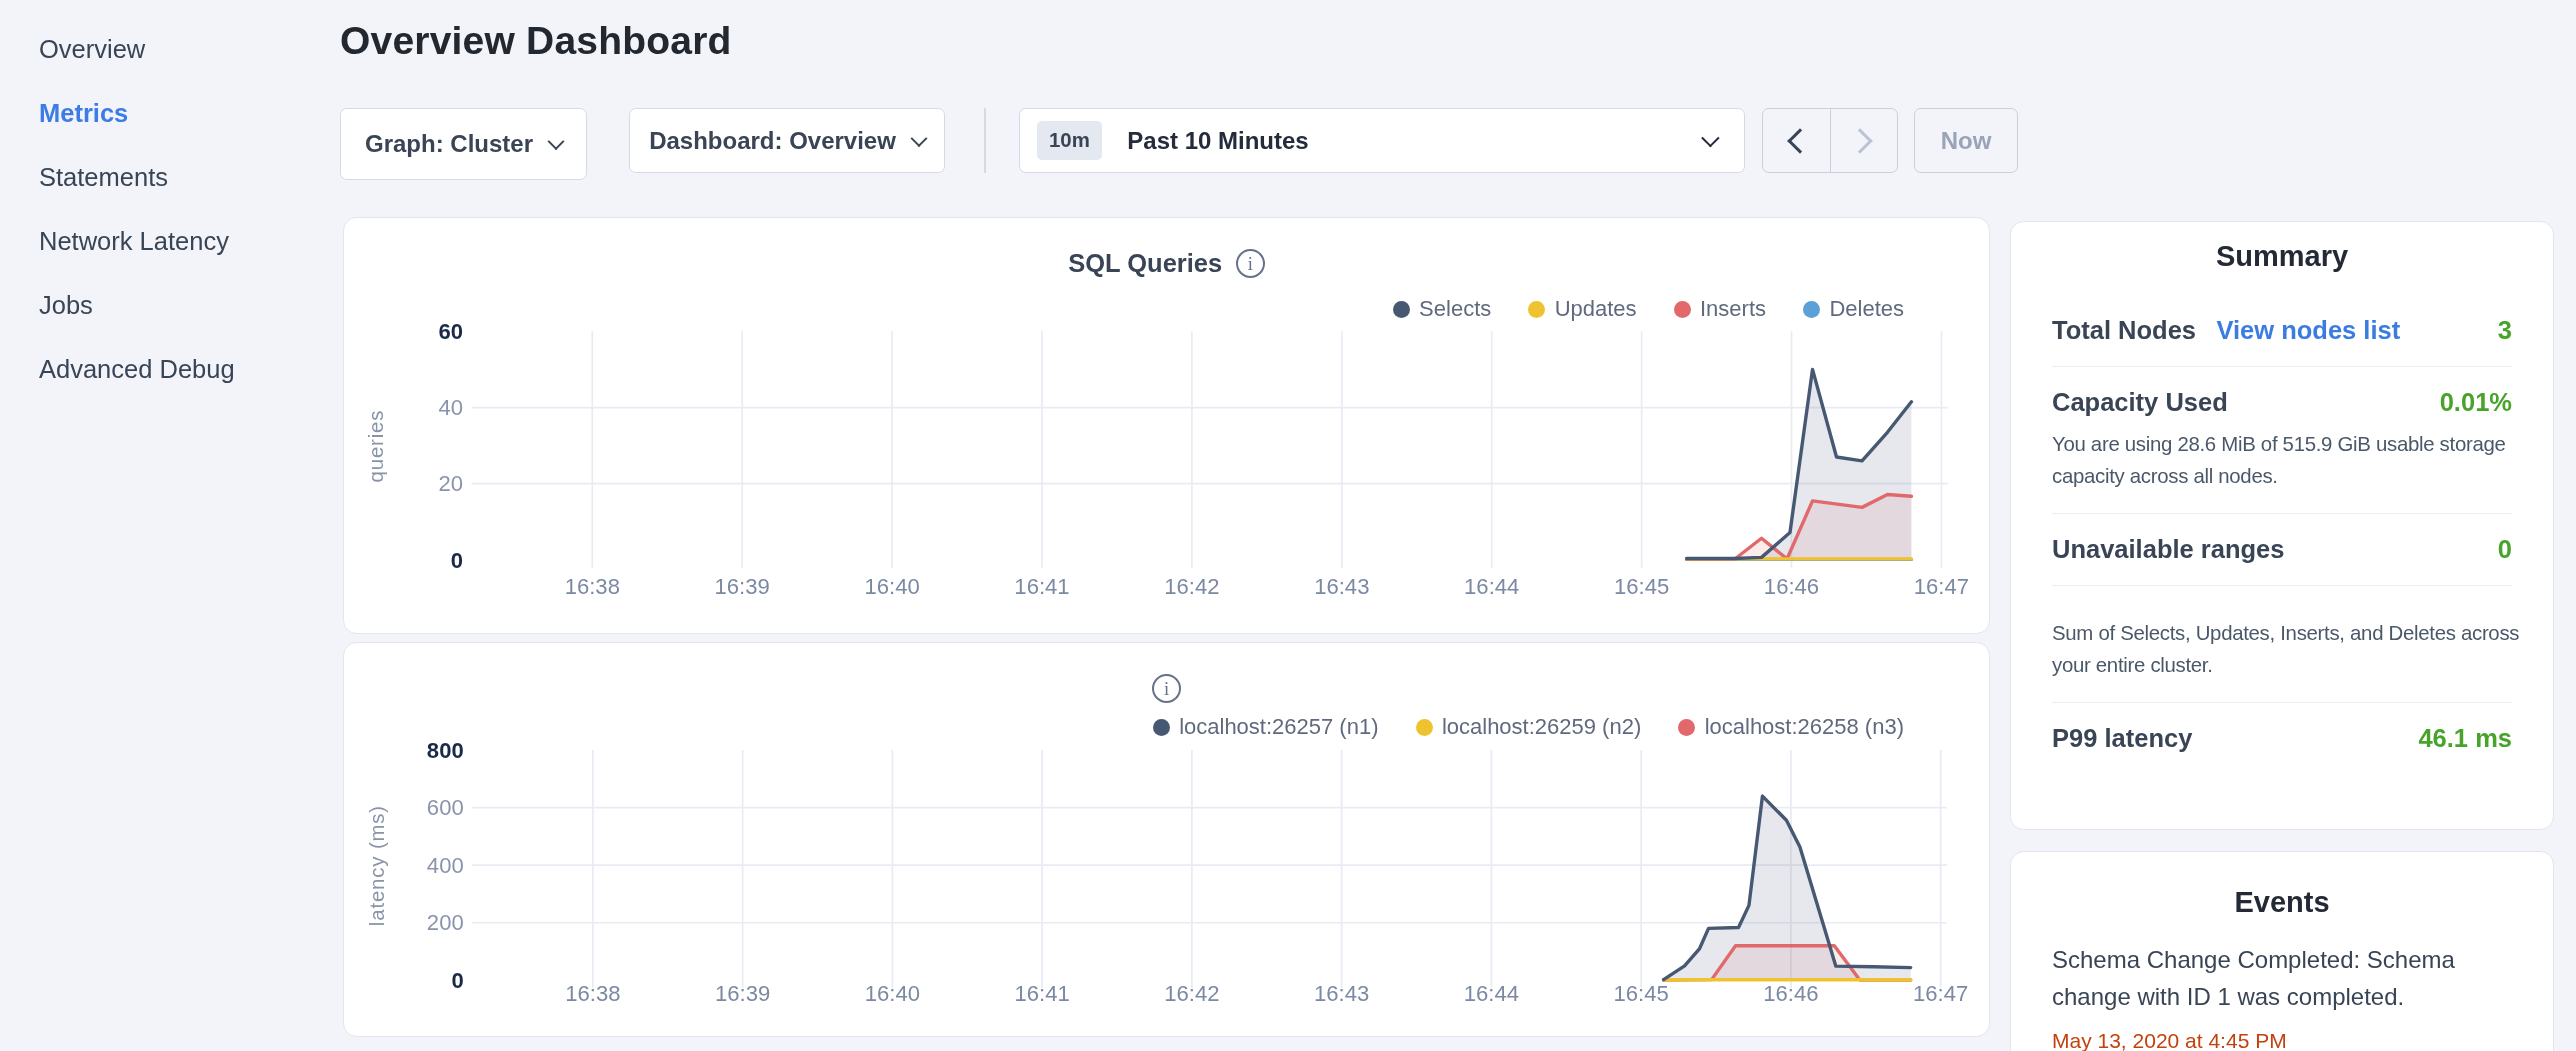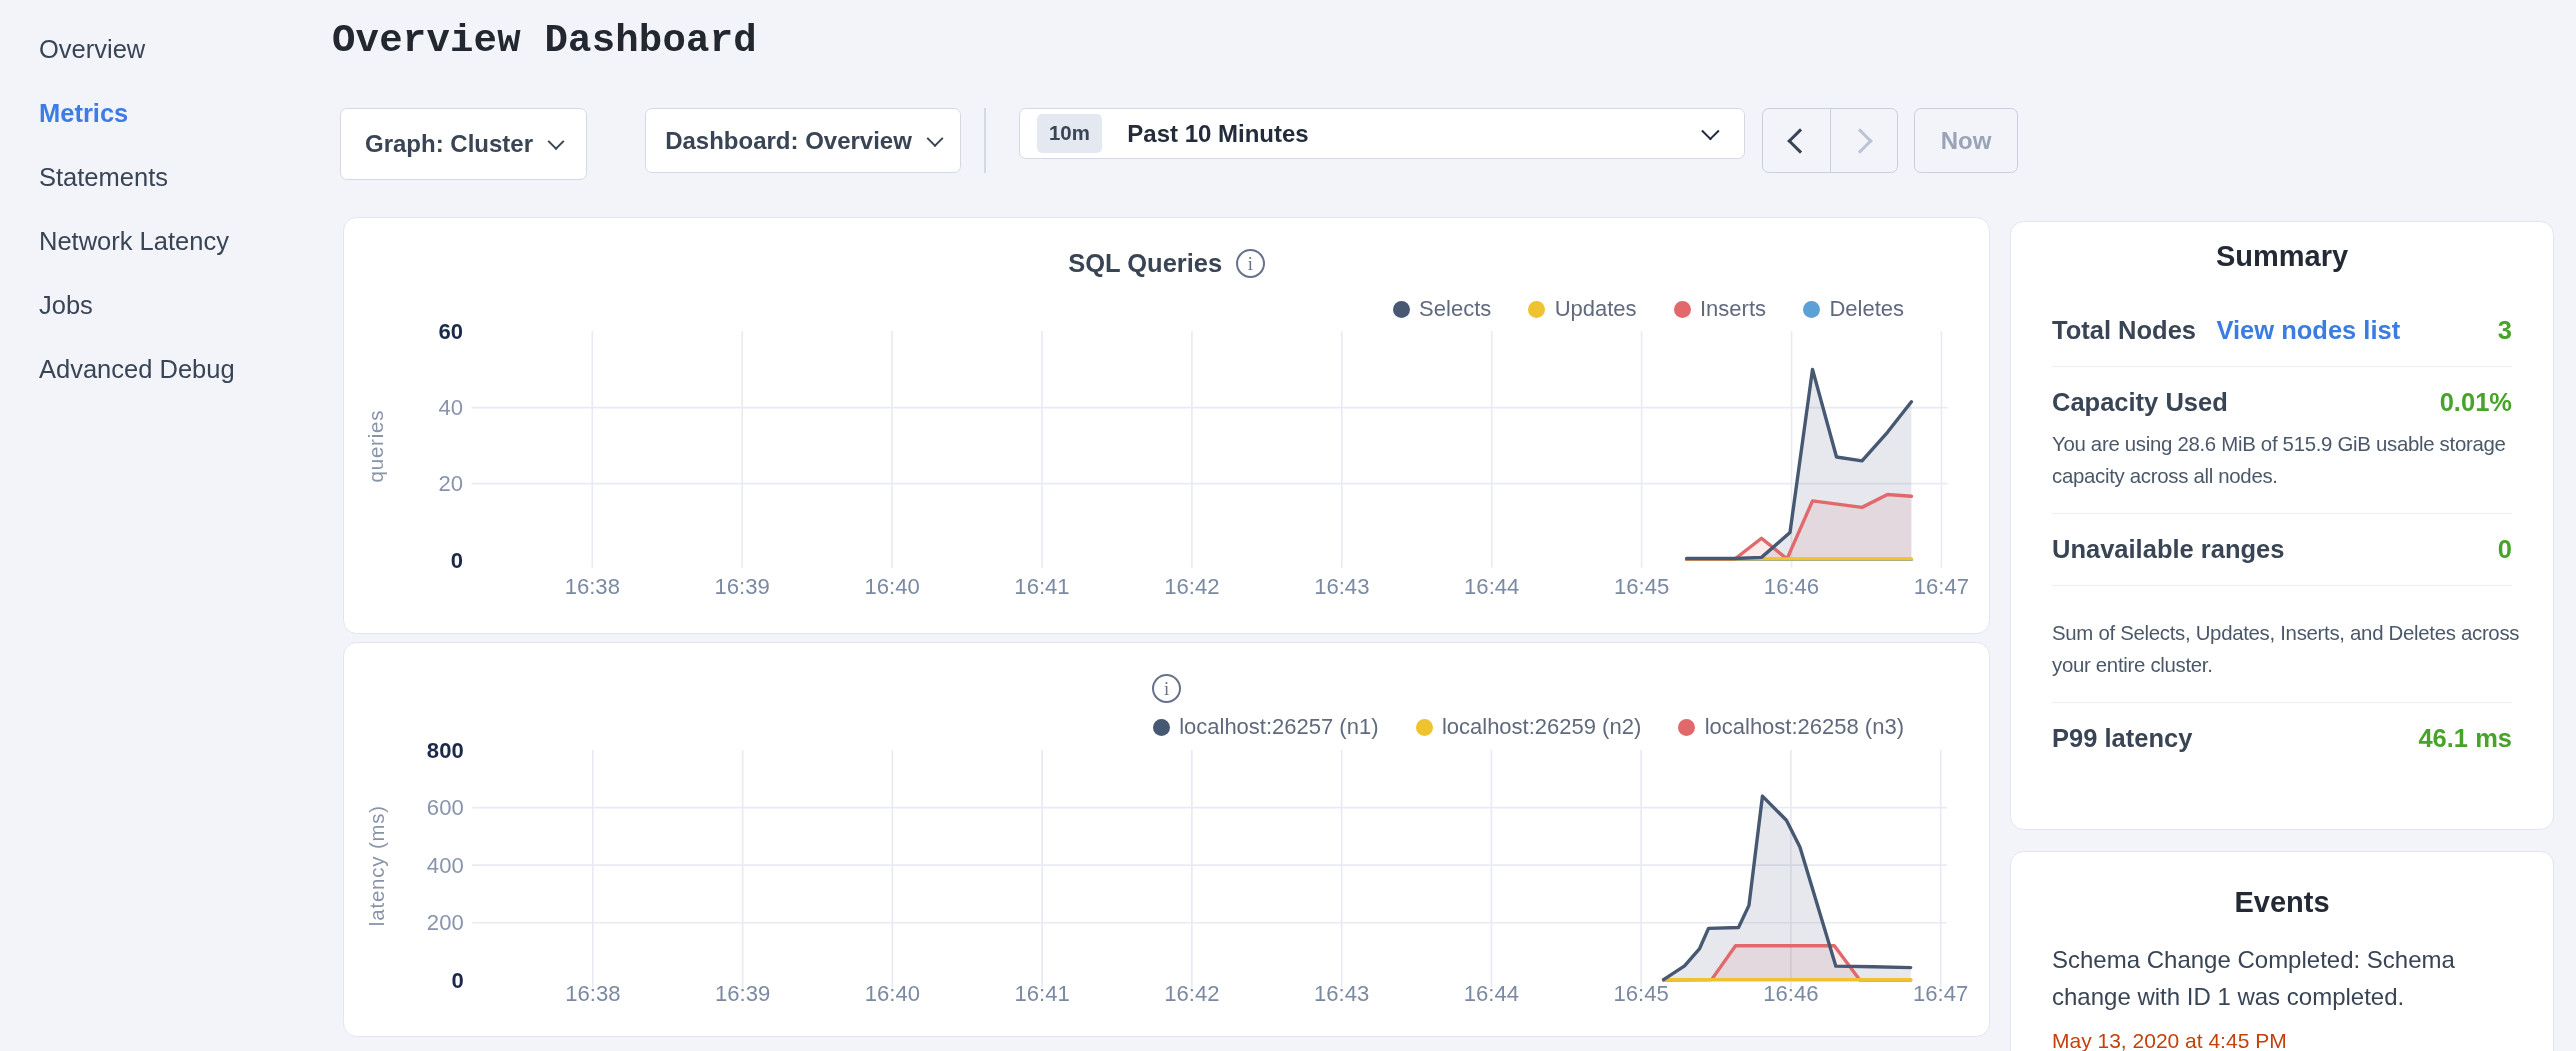--- a/index.html
+++ b/index.html
@@ -7,31 +7,31 @@
   body { font-family:"Liberation Sans", sans-serif; }
   #root { position:relative; width:2576px; height:1051px; background:#f2f4f9; overflow:hidden; }
 
   
   .sidebar { position:absolute; left:0; top:17px; width:340px;padding-left:16px; }
   .side-item { height:64px; display:flex; align-items:center; padding-left:23px;
     font-size:25.5px; font-weight:500; color:#394455; cursor:pointer; }
   .side-item.active { color:#3d7be6; font-weight:700; }
 
   
-  .page-title { position:absolute; left:332px; top:18.7px; font-size:39px; font-weight:600;
-    color:#222730; letter-spacing:0.2px;font-family:Liberation Mono, monospace; }
+  .page-title { position:absolute; left:340px; top:18.7px; font-size:39px; font-weight:600;
+    color:#222730; letter-spacing:0.2px; }
 
   .btn { background:#fff; border:1.7px solid #d4d9e5; border-radius:6.8px; display:flex;
     align-items:center; justify-content:center; cursor:pointer;
     font-size:24px; font-weight:700; color:#394455; }
   .graph-btn    { position:absolute; left:340px;  top:108px; width:247px; height:72px; gap:17px; }
-  .dash-btn     { position:absolute; left:645px;  top:108px; width:316px; height:65px; gap:17px; }
+  .dash-btn     { position:absolute; left:629px;  top:108px; width:316px; height:65px; gap:17px; }
   .vdivider     { position:absolute; left:984px; top:108px; width:1.7px; height:65px; background:#d5d9e4; }
 
-  .time-btn { position:absolute; left:1019px; top:108px; width:726px; height:51px;
+  .time-btn { position:absolute; left:1019px; top:108px; width:726px; height:65px;
     background:#fff; border:1.7px solid #d4d9e5; border-radius:6.8px; display:flex;
     align-items:center; padding:0 27px 0 17px; cursor:pointer; }
   .time-badge { background:#e4e8f1; border-radius:5.1px; padding:7.7px 12px; font-size:20.4px;
     font-weight:700; color:#394455; }
   .time-label { margin-left:25.5px; font-size:24px; font-weight:700; color:#242c3c; }
   .time-btn .chev-down { margin-left:auto; }
 
   .arrow-group { position:absolute; left:1762px; top:108px; width:136px; height:65px;
     border:1.7px solid #c8cfdd; border-radius:6.8px; display:flex; }
   .arrow-half { flex:1; display:flex; align-items:center; justify-content:center; cursor:pointer; }

